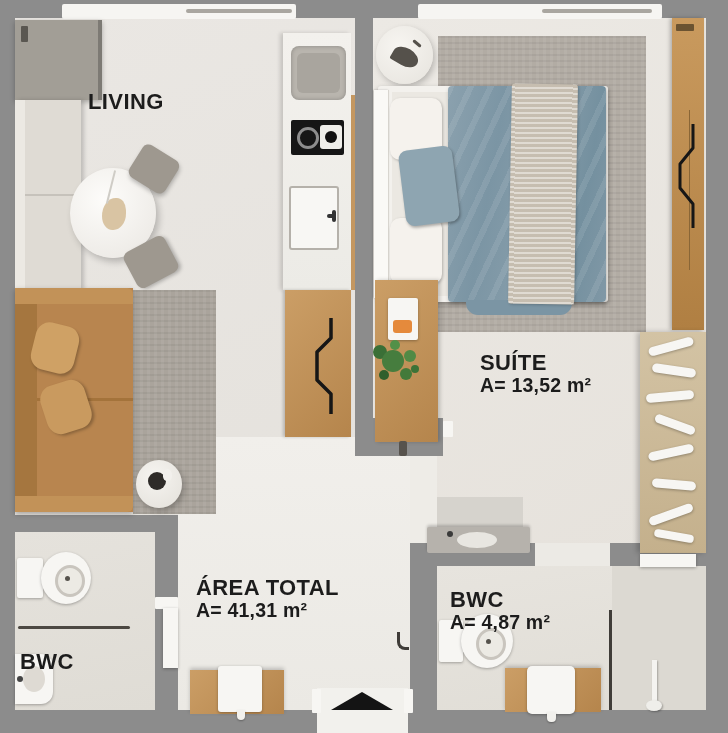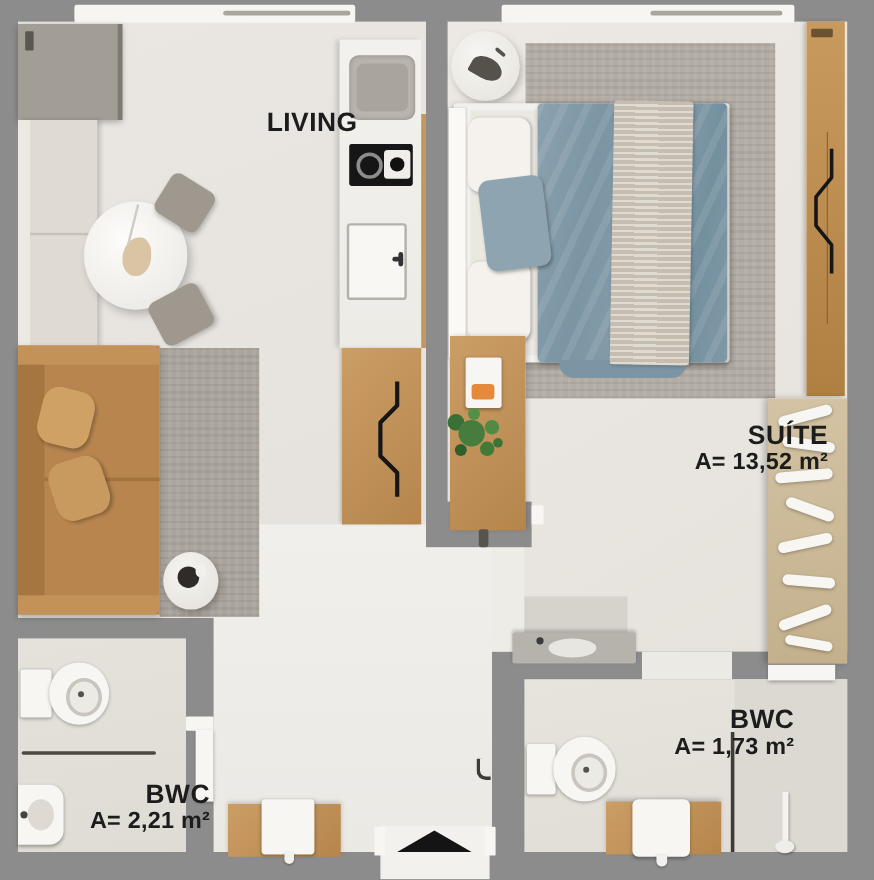--- a/index.html
+++ b/index.html
@@ -3,21 +3,21 @@
 <meta charset="utf-8">
 <style>
   html,body{margin:0;padding:0;background:#8c8c8c;}
   #plan{position:relative;width:728px;height:733px;background:#8c8c8c;overflow:hidden;
         font-family:"Liberation Sans",sans-serif;}
   .abs{position:absolute;}
   .floor{position:absolute;z-index:1;}
   .wall{position:absolute;z-index:2;background:#8c8c8c;}
   .jamb{position:absolute;z-index:4;background:#f7f6f3;border-radius:1px;}
   .furn{position:absolute;z-index:3;}
-  .label{position:absolute;z-index:6;color:#1c1c1c;text-align:right;line-height:1.1;
+  .label{position:absolute;z-index:6;color:#1c1c1c;text-align:left;line-height:1.1;
          font-weight:700;letter-spacing:.4px;}
   .label .rname{font-size:22px;}
   .label .rarea{font-size:19.5px;font-weight:600;letter-spacing:.2px;}
   .shadowed{box-shadow:0 2px 5px rgba(0,0,0,.28);}
   .rug-tex{background-image:
      repeating-linear-gradient(90deg, rgba(255,255,255,.06) 0 3px, transparent 3px 7px),
      repeating-linear-gradient(0deg, rgba(0,0,0,.05) 0 2px, transparent 2px 6px);}
   .wood{background:linear-gradient(135deg,#cb9e66,#b5854c);}
   .white-item{background:#f7f6f3;box-shadow:0 1px 3px rgba(0,0,0,.3);}
 </style>
@@ -216,22 +216,25 @@
   </div>
   <div class="furn white-item" style="left:640px;top:554px;width:56px;height:13px;z-index:4;"></div>
 
   <div class="label" style="left:88px;top:90px;width:210px;">
     <div class="rname">LIVING</div>
   </div>
   <div class="label" style="left:440px;top:351px;width:210px;margin-left:40px;">
     <div class="rname">SUÍTE</div>
     <div class="rarea">A= 13,52 m²</div>
   </div>
+  <div class="label" style="left:196px;top:576px;width:240px;">
+    <div class="rname">ÁREA TOTAL</div>
+    <div class="rarea">A= 41,31 m²</div>
+  </div>
   <div class="label" style="left:20px;top:650px;width:155px;">
     <div class="rname">BWC</div>
-    <div class="rarea">A= 2,21 m²</div>
   </div>
   <div class="label" style="left:450px;top:588px;width:212px;">
     <div class="rname">BWC</div>
-    <div class="rarea">A= 1,73 m²</div>
+    <div class="rarea">A= 4,87 m²</div>
   </div>
 
 </div>
 
 </body></html>

